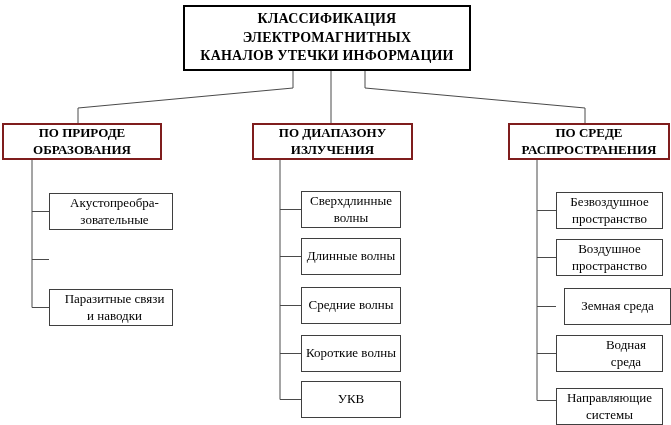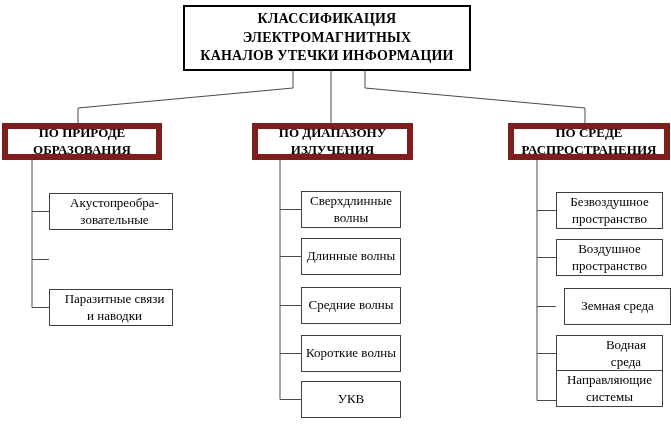--- a/index.html
+++ b/index.html
@@ -27,38 +27,38 @@
     text-align: center;
     z-index: 1;
   }
   .node-title {
     left: 183px; top: 5px; width: 288px; height: 66px;
     border: 2px solid #000000;
     font-weight: bold; font-size: 14px; line-height: 1.35;
     letter-spacing: 0.2px;
   }
   .node-header {
-    border: 6px solid #7f1d1d;
+    border: 2px solid #7f1d1d;
     font-weight: bold; font-size: 13px; line-height: 1.3;
     top: 123px; height: 37px; padding: 0 4px;
   }
   .hdr-0 { left: 2px;   width: 160px; }
   .hdr-1 { left: 252px; width: 161px; }
   .hdr-2 { left: 508px; width: 162px; }
   .node-leaf {
     border: 1px solid #3f3f3f;
     font-size: 13px; line-height: 1.3;
     padding: 1px 4px; height: 37px;
   }
   .col0 { left: 49px;  width: 124px; padding-left: 11px; }
   .col1 { left: 301px; width: 100px; }
   .col2 { left: 556px; width: 107px; }
   .l00 { top: 193px; } .l01 { top: 241px; } .l02 { top: 289px; }
   .l10 { top: 191px; } .l11 { top: 238px; } .l12 { top: 287px; } .l13 { top: 335px; } .l14 { top: 381px; }
-  .l20 { top: 192px; } .l21 { top: 239px; } .l22 { top: 288px; margin-left: 8px; } .l23 { top: 335px; padding-left: 37px; } .l24 { top: 370px; }
+  .l20 { top: 192px; } .l21 { top: 239px; } .l22 { top: 288px; margin-left: 8px; } .l23 { top: 335px; padding-left: 37px; } .l24 { top: 388px; }
 </style>
 </head>
 <body>
 
 <div class="canvas">
 
   <svg class="connectors" viewBox="0 0 671 425" xmlns="http://www.w3.org/2000/svg" fill="none" stroke="#4a4a4a" stroke-width="1">
 
     <path d="M293,71 L293,88 L78,108 L78,123"></path>
     <path d="M331,71 L331,123"></path>

